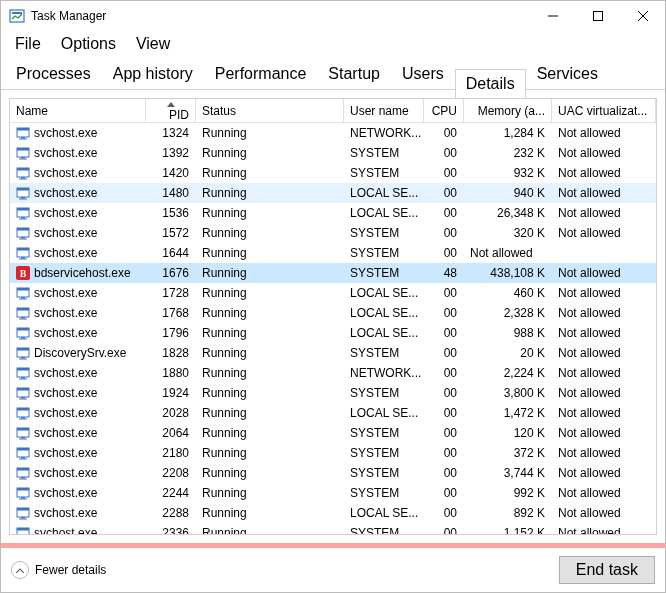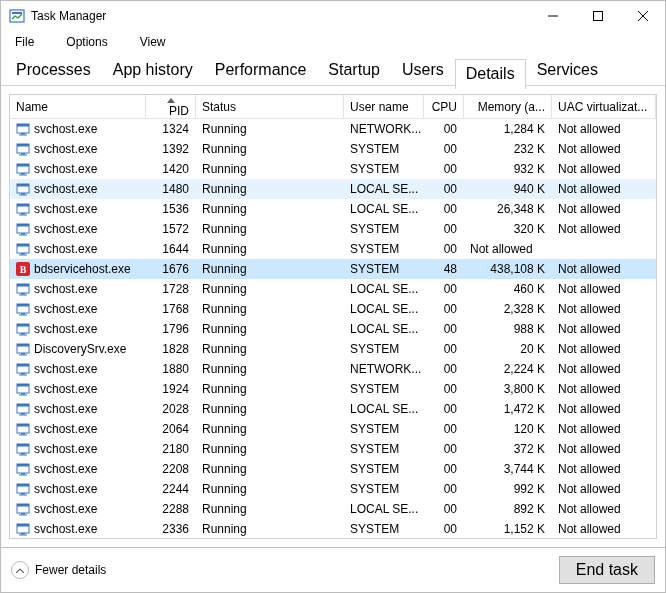--- a/index.html
+++ b/index.html
@@ -2,43 +2,43 @@
 <html><head>
 <meta charset="utf-8">
 <style>
 * { margin: 0; padding: 0; box-sizing: border-box; }
 body { font-family: "Segoe UI", Tahoma, sans-serif; font-size: 12px; background: #fff; color: #000; width: 666px; height: 593px; overflow: hidden; border: 1px solid #bbb; display: flex; flex-direction: column; }
 .titlebar { display: flex; align-items: center; height: 30px; padding: 0 0 0 8px; }
 .titlebar .app-icon { width: 16px; height: 16px; margin-right: 6px; display: inline-flex; }
 .titlebar .title { font-size: 12px; }
 .win-controls { margin-left: auto; display: flex; }
 .win-controls .btn { width: 45px; height: 30px; display: flex; align-items: center; justify-content: center; font-size: 13px; }
-.menubar { display: flex; gap: 16px; padding: 2px 6px 4px 6px; font-size: 12px; }
+.menubar { display: flex; gap: 4px; padding: 2px 6px 4px 6px; font-size: 16px; }
 .menubar .menu-item { padding: 2px 8px; }
 .tabs { display: flex; border-bottom: 1px solid #d0d0d0; padding-left: 4px; }
 .tabs .tab { padding: 5px 10px 6px 10px; font-size: 16px; border: 1px solid transparent; border-bottom: none; }
-.tabs .tab.active { border-color: #d0d0d0; background: #fff; position: relative; top: 4px; }
+.tabs .tab.active { border-color: #d0d0d0; background: #fff; position: relative; top: 10px; }
 .grid-wrap { flex: 1; overflow: hidden; margin: 8px; border: 1px solid #d0d0d0; display: flex; flex-direction: column; position: relative; }
 .header-row, .data-row { display: flex; align-items: center; height: 20px; }
 .header-row { height: 24px; border-bottom: 1px solid #e5e5e5; background: #fff; font-size: 12px; }
 .col { padding: 0 6px; overflow: hidden; white-space: nowrap; text-overflow: ellipsis; border-right: 1px solid #e5e5e5; height: 100%; display: flex; align-items: center; }
 .header-row .col { border-right: 1px solid #e0e0e0; font-weight: 400; }
 .c-name   { flex: 0 0 136px; }
 .c-pid    { flex: 0 0 50px; justify-content: flex-end; }
 .c-status { flex: 0 0 148px; }
 .c-user   { flex: 0 0 80px; }
 .c-cpu    { flex: 0 0 40px; justify-content: flex-end; }
 .c-mem    { flex: 0 0 88px; justify-content: flex-end; }
 .c-uac    { flex: 1 1 auto; border-right: none; }
 .data-area { flex: 1; overflow-y: scroll; overflow-x: hidden; }
 .data-row .col { border-right: 1px solid transparent; font-size: 12px; }
 .data-row .proc-icon { width: 14px; height: 14px; margin-right: 4px; display: inline-flex; flex-shrink: 0; }
 .data-row.hl1 { background: #e5f3ff; }
 .data-row.hl2 { background: #cce8ff; }
-.footer { display: flex; align-items: center; padding: 8px 10px; border-top: 1px solid #fca5a5; }
+.footer { display: flex; align-items: center; padding: 8px 10px; border-top: 5px solid #fca5a5; }
 .fewer { display: flex; align-items: center; gap: 6px; font-size: 12px; }
 .chev { width: 18px; height: 18px; border: 1px solid #bbb; border-radius: 50%; display: inline-flex; align-items: center; justify-content: center; font-size: 10px; }
 .end-btn { margin-left: auto; padding: 4px 16px; border: 1px solid #adadad; background: #e1e1e1; font-size: 16px; font-family: inherit; }
 .sort-arrow { width: 100%; height: 6px; display: flex; justify-content: center; align-items: flex-start; }
 svg { display: block; }
 </style>
 </head>
 <body>
 
 <div class="titlebar">

